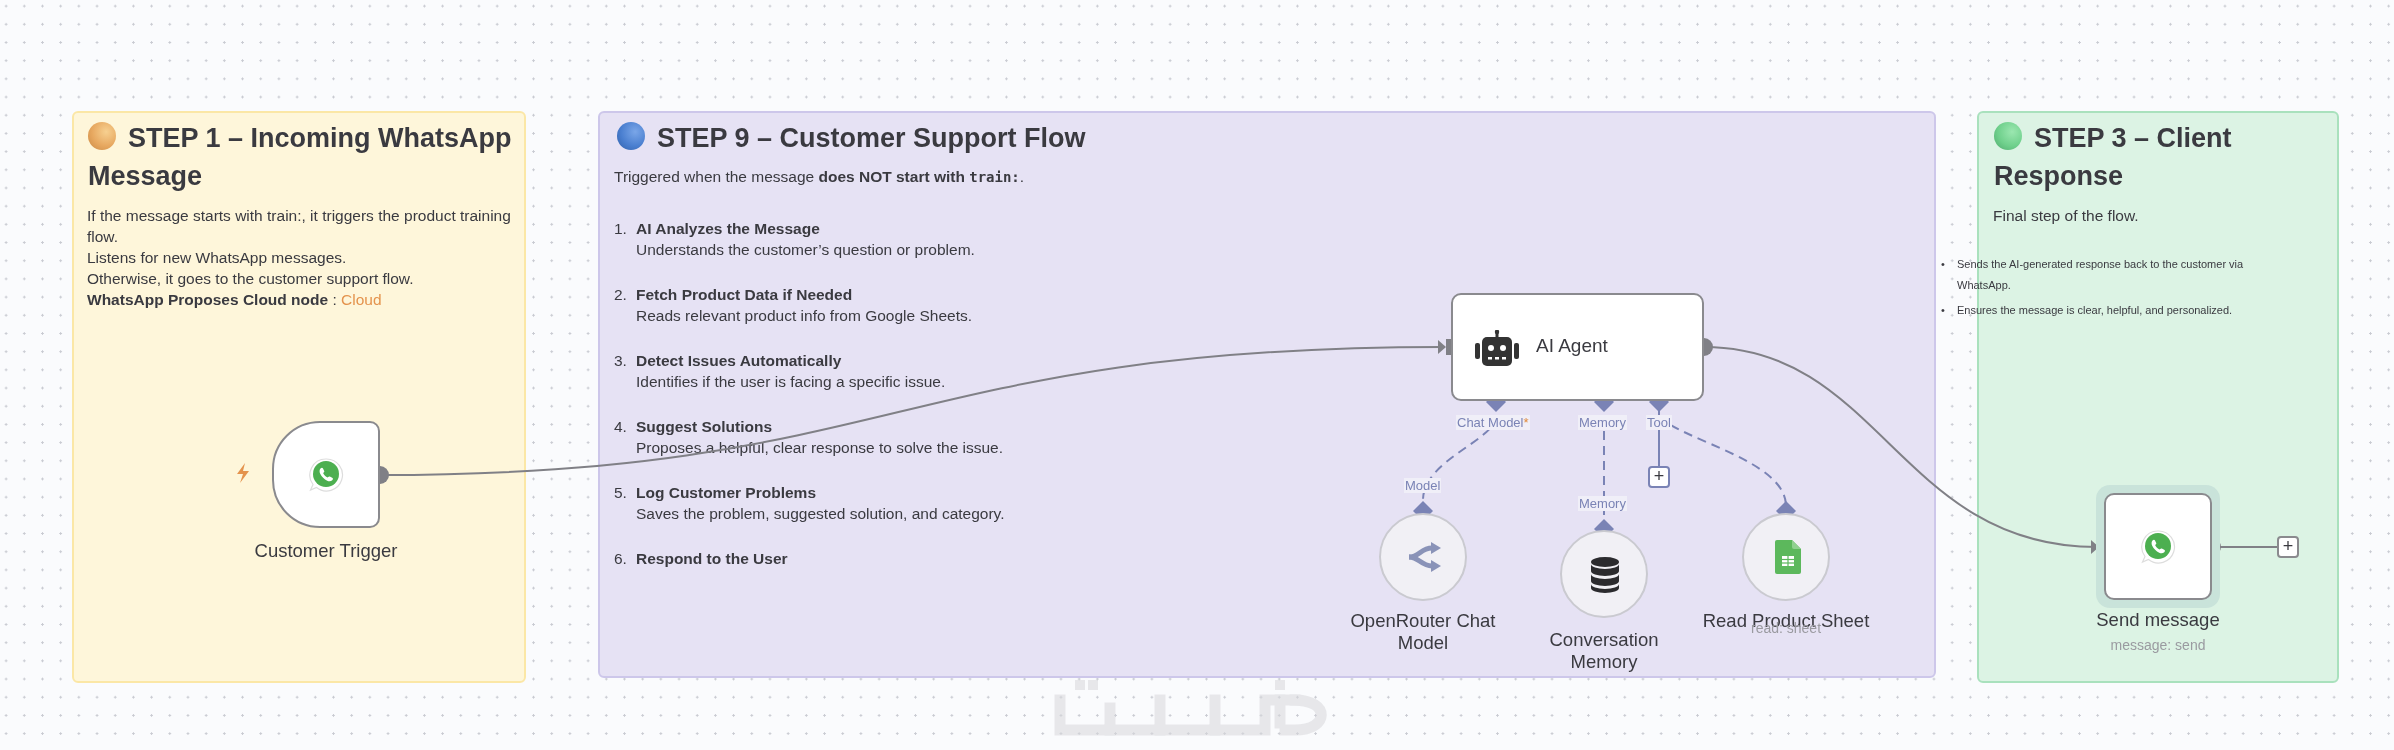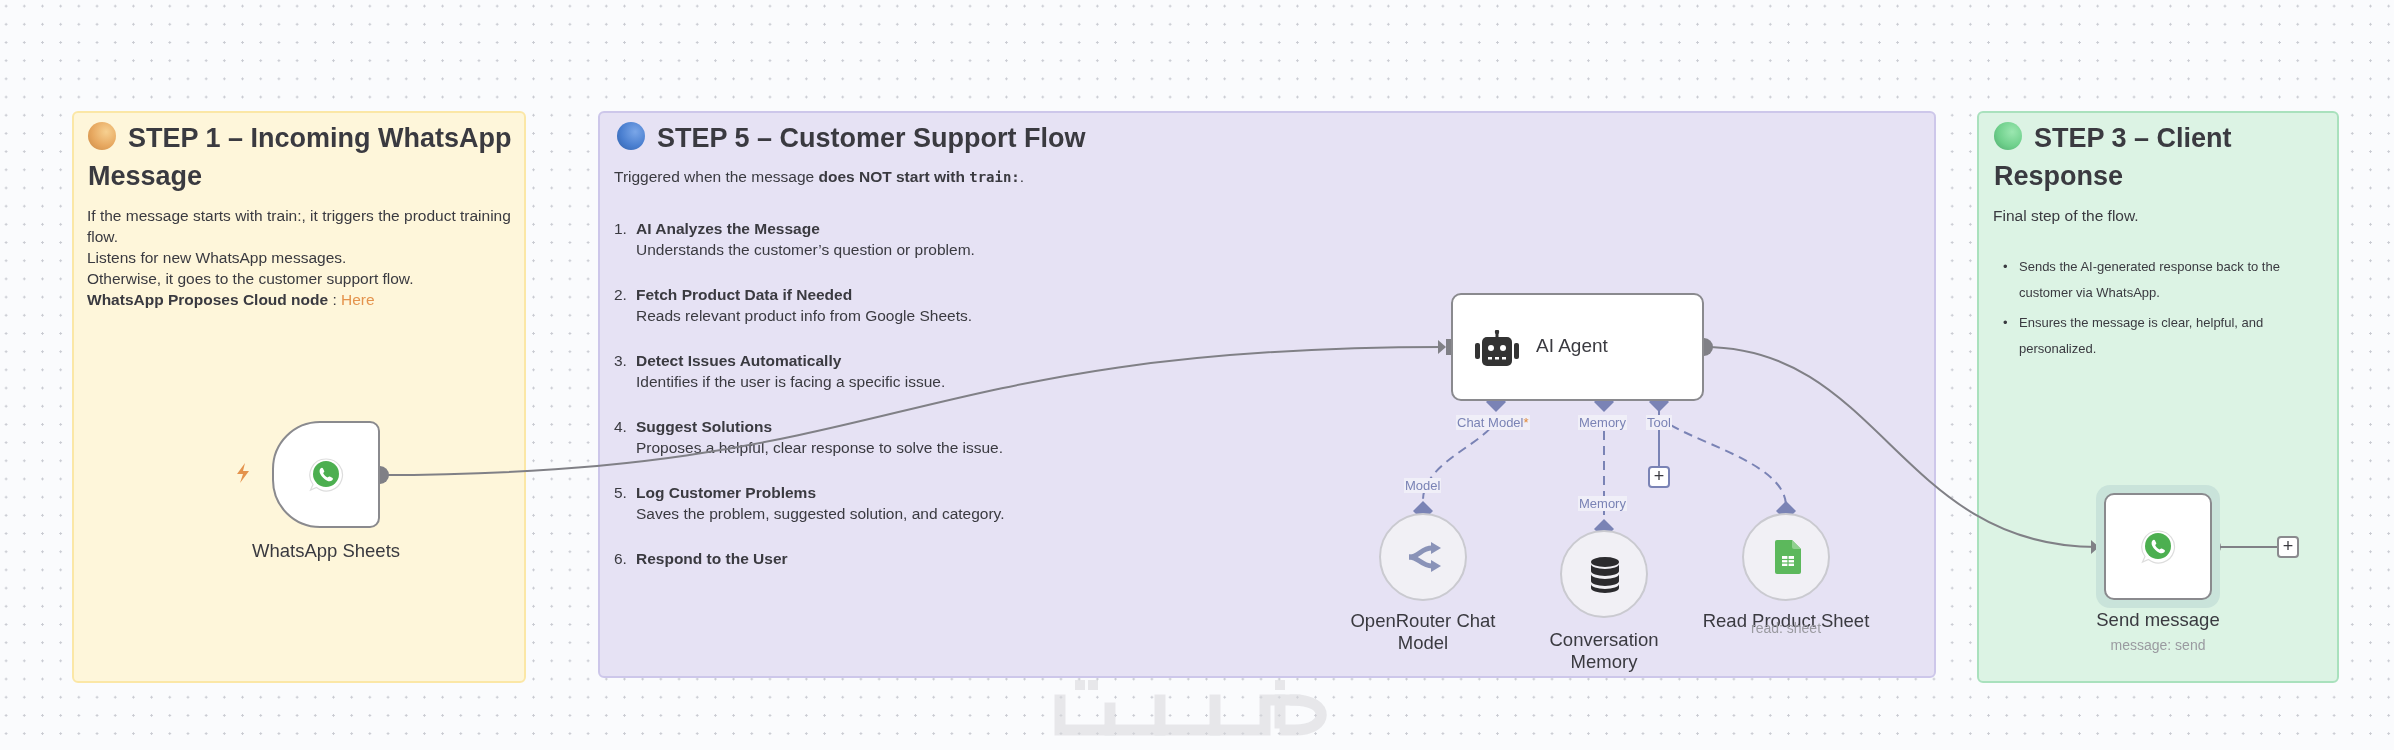--- a/index.html
+++ b/index.html
@@ -27,21 +27,21 @@
   .body-text b { font-weight:bold; }
   .link-orange { color:#e4934d; }
   .mono { font-family:"DejaVu Sans Mono", "Liberation Mono", monospace; font-weight:bold; font-size:14px; }
 
   .steps { position:absolute; left:614px; top:218px; width:700px; font-size:15.5px; line-height:21px; }
   .step { position:relative; padding-left:22px; margin-bottom:24px; }
   .step-num { position:absolute; left:0; top:0; }
   .step-title { font-weight:bold; display:block; }
   .step-desc { display:block; }
 
-  .bullets { position:absolute; left:1997px; top:254px; width:320px; font-size:13px; line-height:26px; }
+  .bullets { position:absolute; left:1935px; top:254px; width:320px; font-size:11px; line-height:21px; }
   .bullet { position:relative; padding-left:22px; margin-bottom:4px; }
   .bullet::before { content:"•"; position:absolute; left:6px; top:0; }
 
   
   .node-box { position:absolute; background:#fff; border:2.5px solid #8a8a8e; box-sizing:border-box; }
   .trigger-node { left:272px; top:421px; width:108px; height:107px; border-radius:48px 10px 10px 48px; }
   .agent-node { left:1451px; top:293px; width:253px; height:108px; border-radius:10px; }
   .send-halo { position:absolute; left:2096px; top:485px; width:124px; height:123px; border-radius:14px; background:#c9e3da; }
   .send-node { left:2104px; top:493px; width:108px; height:107px; border-radius:10px; }
 
@@ -71,25 +71,25 @@
 <div class="panel green"></div>
 
 <div class="panel-title" style="left:88px; top:119px; width:430px;">
   <span class="ball orange"></span><span>STEP 1 – Incoming WhatsApp</span><br>
   <span>Message</span>
 </div>
 <div class="body-text" style="left:87px; top:205px; width:430px;">
   <div>If the message starts with train:, it triggers the product training flow.</div>
   <div>Listens for new WhatsApp messages.</div>
   <div>Otherwise, it goes to the customer support flow.</div>
-  <div><b>WhatsApp Proposes Cloud node</b><span> : </span><span class="link-orange">Here</span></div>
+  <div><b>WhatsApp Proposes Cloud node</b><span> : </span><span class="link-orange">Cloud</span></div>
 </div>
 
 <div class="panel-title" style="left:617px; top:119px;">
-  <span class="ball blue"></span><span>STEP 5 – Customer Support Flow</span>
+  <span class="ball blue"></span><span>STEP 9 – Customer Support Flow</span>
 </div>
 <div class="body-text" style="left:614px; top:166px;">
   <span>Triggered when the message </span><b>does NOT start with </b><span class="mono">train:</span><span>.</span>
 </div>
 <div class="steps">
   <div class="step">
       <span class="step-num">1.</span>
       <span class="step-title">AI Analyzes the Message</span>
       <span class="step-desc">Understands the customer’s question or problem.</span>
     </div>
@@ -163,21 +163,21 @@
 <svg class="bolt" viewBox="0 0 18 22">
   <path d="M11 1 L3 12 L9 12 L6 21 L15 9 L9 9 Z" fill="#e4934d"></path>
 </svg>
 <div class="node-box trigger-node">
   <svg style="position:absolute; left:34px; top:34px;" width="36" height="36" viewBox="0 0 36 36">
     <path d="M18 2 A16 16 0 1 1 8.5 30.5 L2.5 33 L5 27.5 A16 16 0 0 1 18 2 Z" fill="#fff" stroke="#ddd" stroke-width="1.2"></path>
     <circle cx="18" cy="17" r="13" fill="#4caf50"></circle>
     <path d="M12.5 11.5 c1-1 2-1 2.5 0 l1.2 2.4 c.3.6 0 1.1-.5 1.6 l-.6.6 c1 2 2.5 3.5 4.5 4.5 l.6-.6 c.5-.5 1-.8 1.6-.5 l2.4 1.2 c1 .5 1 1.5 0 2.5 c-1.2 1.2-3 1.5-5 .5 c-3-1.5-5.5-4-7-7 c-1-2-.7-3.8.3-5.2 z" fill="#fff"></path>
   </svg>
 </div>
-<div class="node-label" style="left:226px; top:540px; width:200px;">WhatsApp Sheets</div>
+<div class="node-label" style="left:226px; top:540px; width:200px;">Customer Trigger</div>
 
 <div class="node-box agent-node">
   <svg style="position:absolute; left:20px; top:35px;" width="48" height="38" viewBox="0 0 48 38">
     <rect x="22.5" y="0" width="3" height="7" fill="#333"></rect>
     <circle cx="24" cy="2" r="2.2" fill="#333"></circle>
     <rect x="9" y="7" width="30" height="29" rx="5" fill="#333"></rect>
     <rect x="2" y="13" width="5" height="16" rx="2" fill="#333"></rect>
     <rect x="41" y="13" width="5" height="16" rx="2" fill="#333"></rect>
     <circle cx="18" cy="18" r="3" fill="#fff"></circle>
     <circle cx="30" cy="18" r="3" fill="#fff"></circle>

